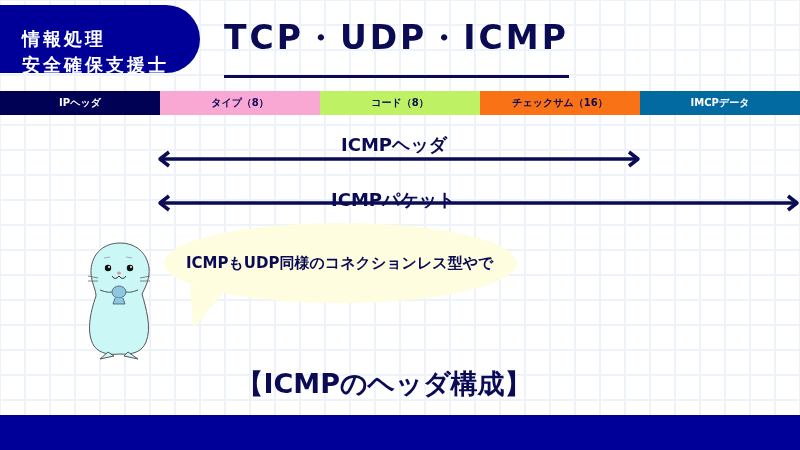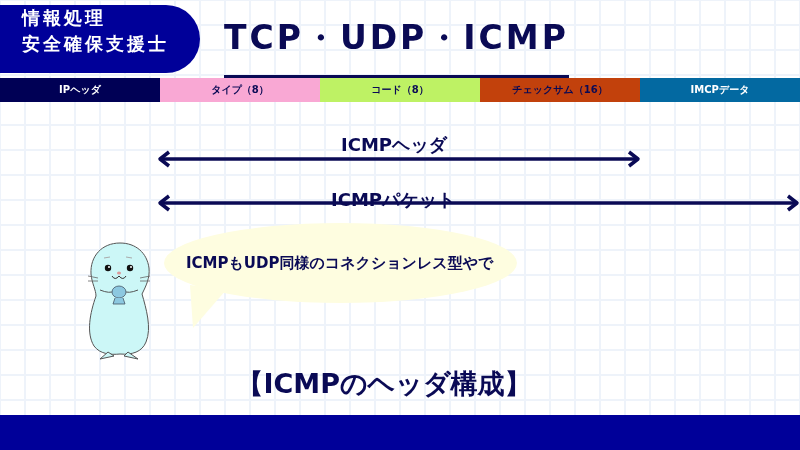--- a/index.html
+++ b/index.html
@@ -11,28 +11,28 @@
       linear-gradient(to bottom, #eef3fa 2px, transparent 2px);
     background-size: 25px 25px;
     background-position: -1px -1px;
     font-family: "DejaVu Sans", "Liberation Sans", sans-serif;
     color: #0a0a55;
   }
   .badge {
     position: absolute; left: 0; top: 5px; width: 200px; height: 68px;
     background: #000099; border-radius: 0 34px 34px 0;
     color: #fff; font-weight: bold; font-size: 18px; line-height: 26px;
-    letter-spacing: 3px; box-sizing: border-box; padding: 0 0 0 22px;
+    letter-spacing: 3px; box-sizing: border-box; padding: 21px 0 0 22px;
   }
   .title {
     position: absolute; left: 224px; top: 18px; font-size: 33px; font-weight: bold;
     color: #0a0a55; letter-spacing: 3px; line-height: 40px;
     border-bottom: 3px solid #0a0a55; padding-bottom: 17px;
   }
-  .hbar { position: absolute; left: 0; top: 78px; width: 800px; height: 36px; display: flex; }
+  .hbar { position: absolute; left: 0; top: 91px; width: 800px; height: 36px; display: flex; }
   .seg {
     flex: 0 0 160px; height: 24px; display: flex; align-items: center; justify-content: center;
     font-size: 10px; font-weight: bold; box-sizing: border-box;
   }
   .arrow { position: absolute; }
   .arrow-label {
     position: absolute; font-size: 18px; font-weight: bold; color: #0a0a55; white-space: nowrap;
   }
   .bubble {
     position: absolute; left: 164px; top: 223px; width: 353px; height: 80px;
@@ -57,21 +57,21 @@
   <div>情報処理</div>
   <div>安全確保支援士</div>
 </div>
 
 <div class="title">TCP・UDP・ICMP</div>
 
 <div class="hbar">
   <div class="seg" style="background:#000055;color:#fff">IPヘッダ</div>
   <div class="seg" style="background:#f9a8d4">タイプ（8）</div>
   <div class="seg" style="background:#bef264">コード（8）</div>
-  <div class="seg" style="background:#c2410c">チェックサム（16）</div>
+  <div class="seg" style="background:#f97316">チェックサム（16）</div>
   <div class="seg" style="background:#0369a1;color:#fff">IMCPデータ</div>
 </div>
 
 <div class="arrow-label" style="left:341px;top:133px;">ICMPヘッダ</div>
 <svg class="arrow" style="left:155px;top:150px;" width="490" height="20">
   <line x1="6" y1="9" x2="482" y2="9" stroke="#0a0a55" stroke-width="3.5"></line>
   <polyline points="14,2 5,9 14,16" fill="none" stroke="#0a0a55" stroke-width="3.5" stroke-linejoin="round"></polyline>
   <polyline points="474,2 483,9 474,16" fill="none" stroke="#0a0a55" stroke-width="3.5" stroke-linejoin="round"></polyline>
 </svg>
 

